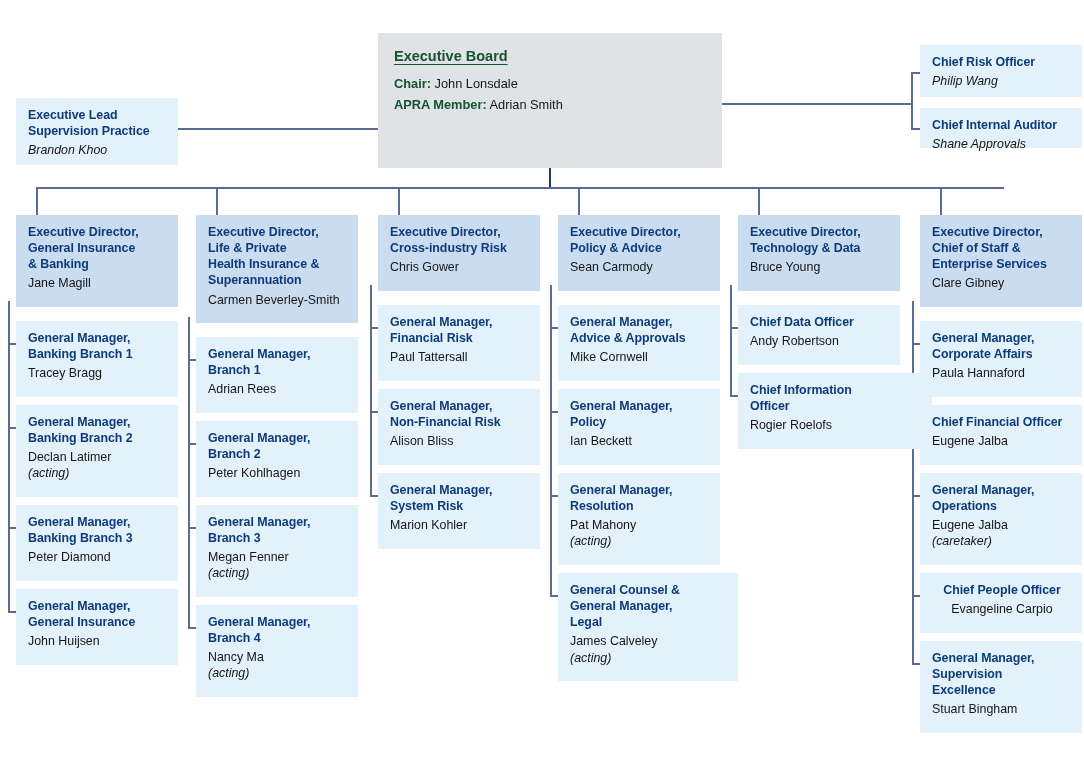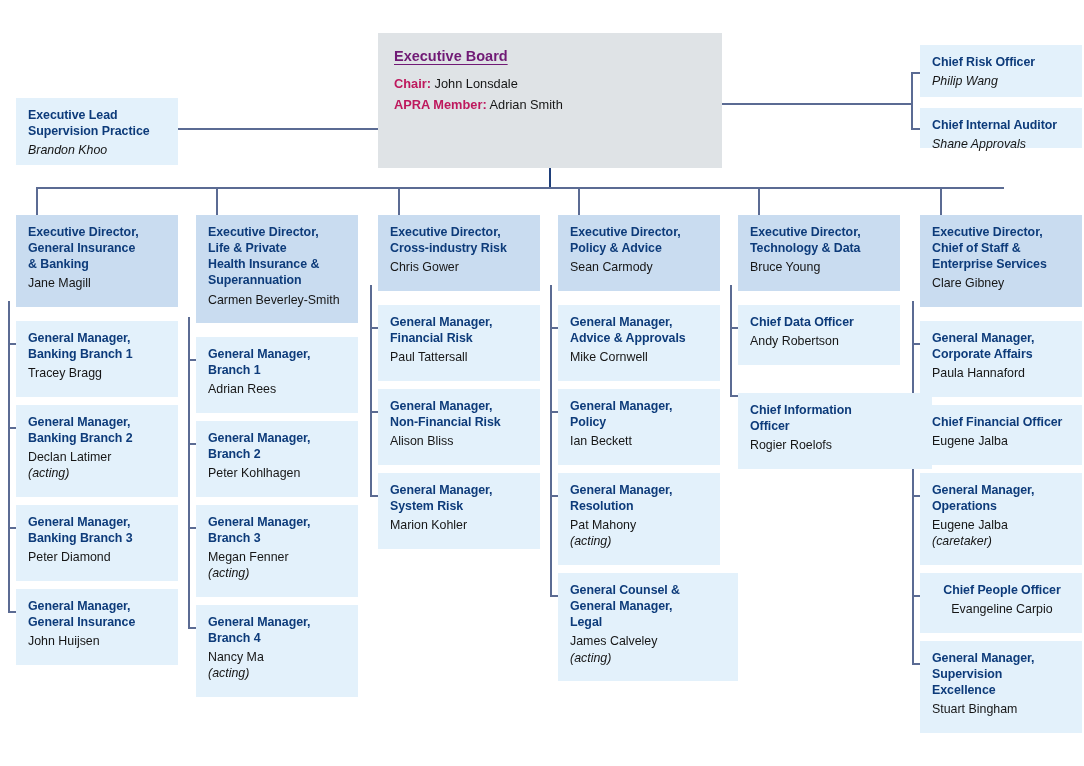--- a/index.html
+++ b/index.html
@@ -44,35 +44,35 @@
   .tone-ed      { background: #c9dcf0; }
   .tone-gm      { background: #e3f1fb; }
 
   
   #exec-board {
     left: 378px; top: 33px;
     width: 344px; height: 135px;
     padding: 14px 16px;
   }
   #exec-board .board-title {
-    color: #701a75;
+    color: #14532d;
     font-weight: bold;
     font-size: 14.5px;
     text-decoration: underline;
     text-underline-offset: 3px;
     margin-bottom: 10px;
   }
   #exec-board .board-row {
     font-size: 12.8px;
     color: #161616;
     margin-bottom: 5px;
     white-space: nowrap;
   }
   #exec-board .board-row .lbl {
-    color: #be185d;
+    color: #14532d;
     font-weight: bold;
   }
 
   
   .ln { position: absolute; background: #5b6b93; }
   .ln.h { height: 1.5px; }
   .ln.v { width: 1.5px; }
   .ln.navy { background: #1f3f7a; }
 </style>
 </head>
@@ -299,21 +299,21 @@
           <div>Technology &amp; Data</div>
         </div>
         <div class="person">Bruce Young</div>
       </div>
       <div class="box tone-gm" style="left: 738px; top: 305px; width: 162px; height: 60px;">
         <div class="title">
           <div>Chief Data Officer</div>
         </div>
         <div class="person">Andy Robertson</div>
       </div>
-      <div class="box tone-gm" style="left: 738px; top: 393px; width: 194px; height: 76px;">
+      <div class="box tone-gm" style="left: 738px; top: 373px; width: 194px; height: 76px;">
         <div class="title">
           <div>Chief Information</div>
           <div>Officer</div>
         </div>
         <div class="person">Rogier Roelofs</div>
       </div>
       <div class="box tone-ed" style="left: 920px; top: 215px; width: 162px; height: 92px;">
         <div class="title">
           <div>Executive Director,</div>
           <div>Chief of Staff &amp;</div>

